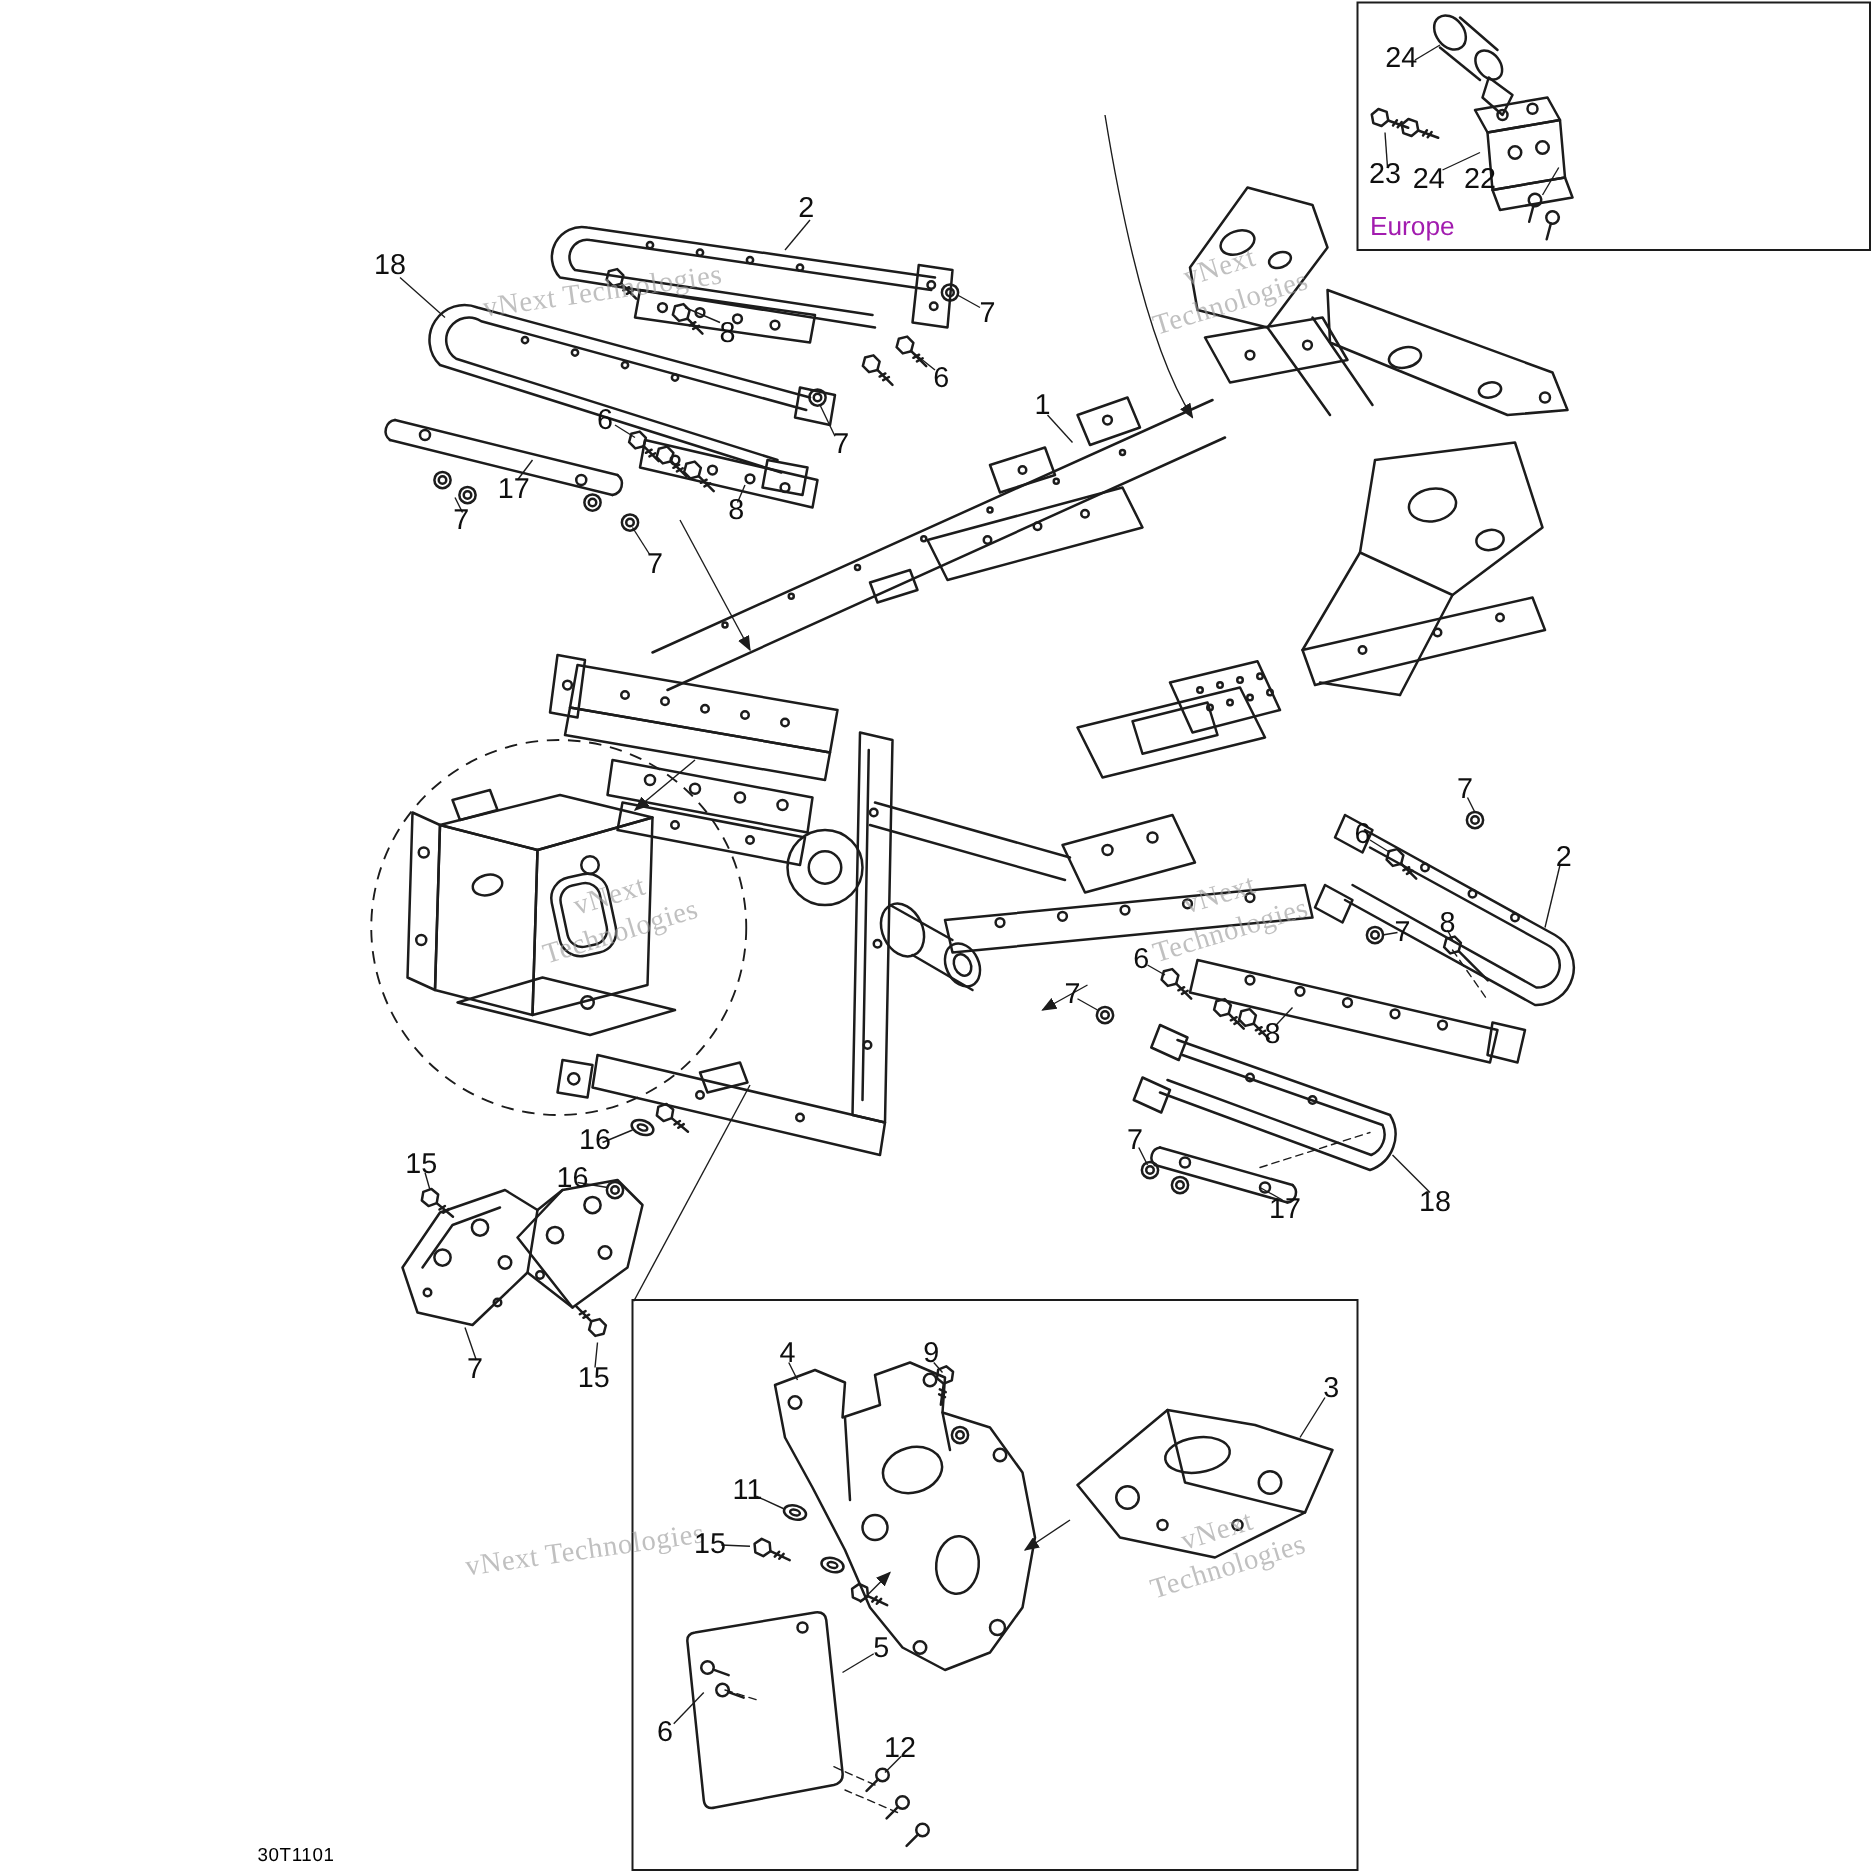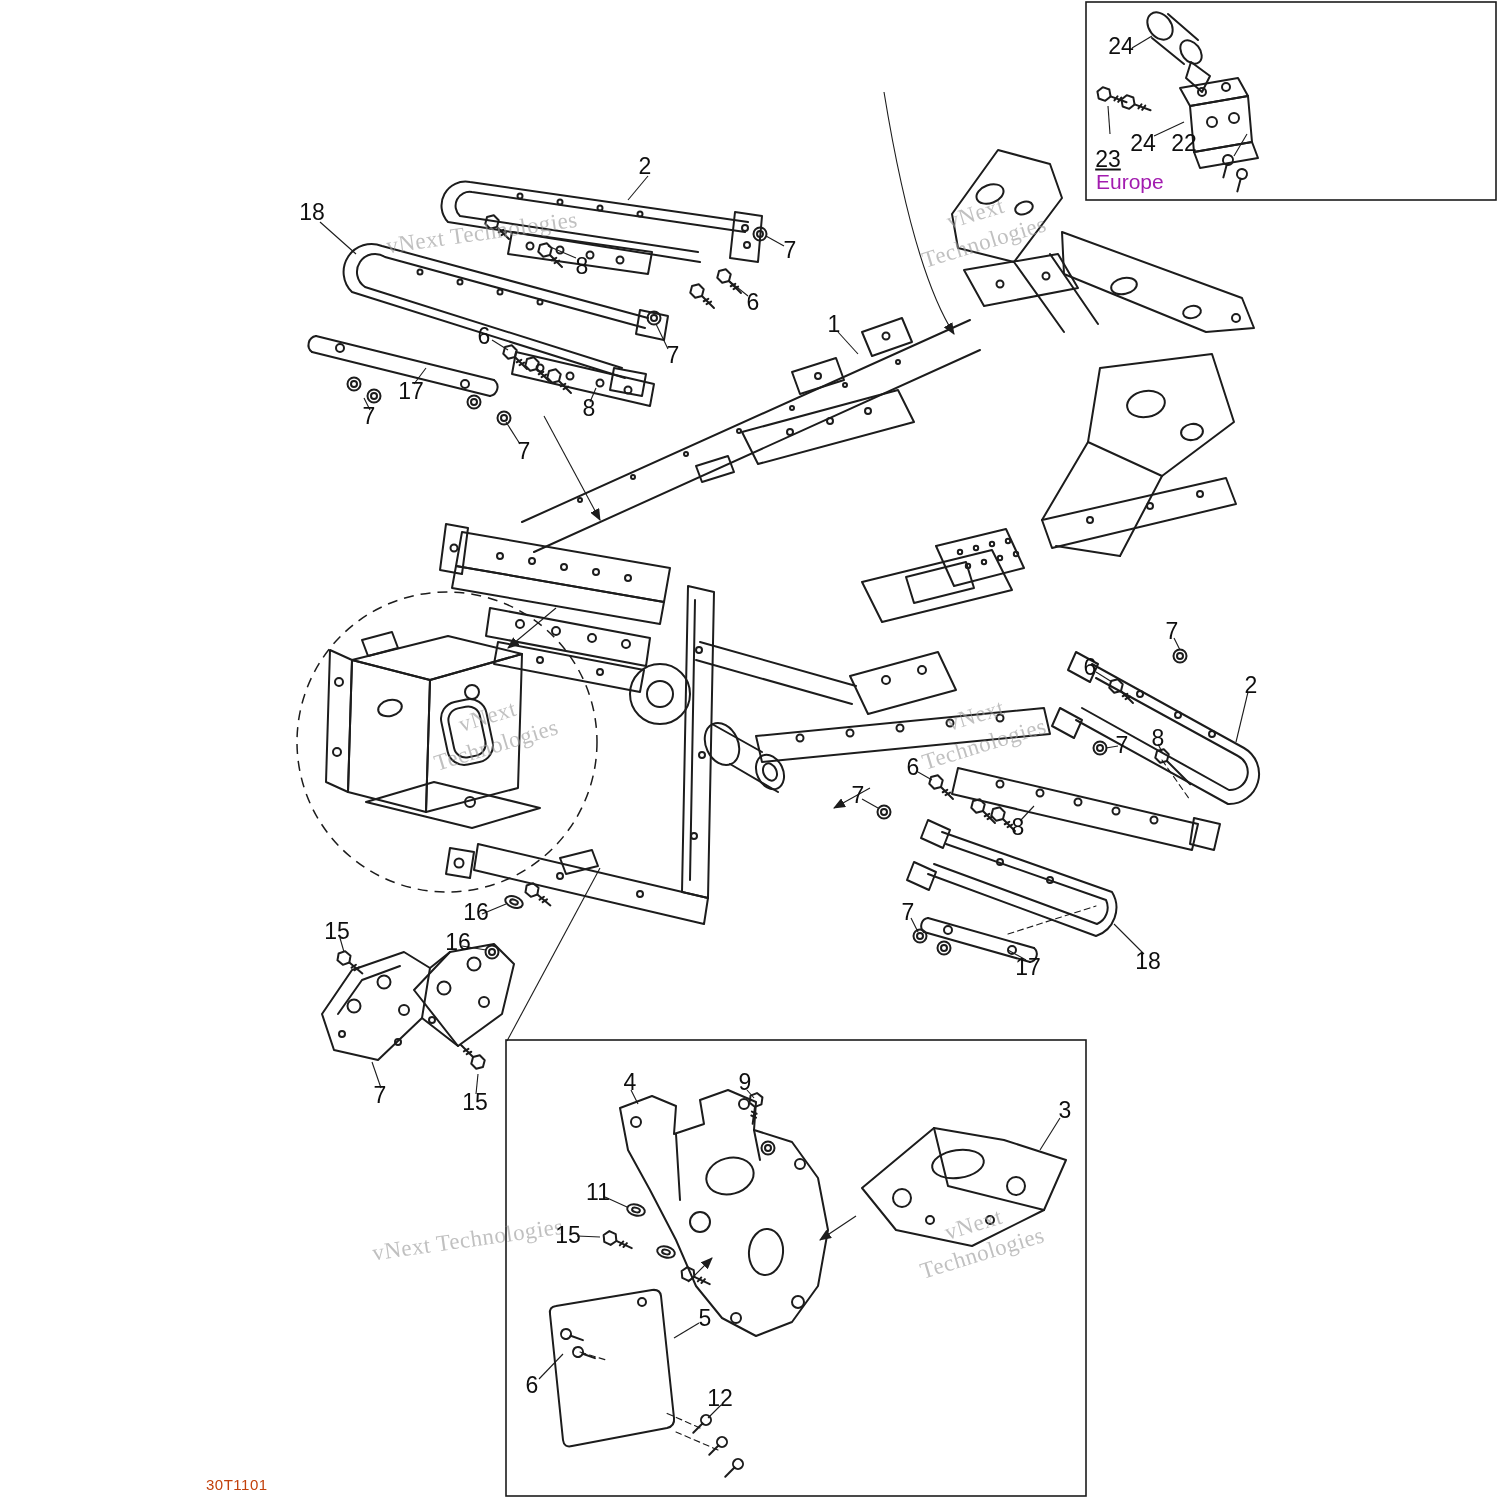--- a/index.html
+++ b/index.html
@@ -11,21 +11,21 @@
   .dash{stroke:#1c1c1c;stroke-width:1.1;fill:none;stroke-dasharray:6 4;}
   .box{stroke:#1c1c1c;stroke-width:1.6;fill:none;}
   .dcircle{stroke:#1c1c1c;stroke-width:1.5;fill:none;stroke-dasharray:10 7;}
   .callout{position:absolute;transform:translate(-50%,-50%);
            font:23px "Liberation Sans",sans-serif;color:#0f0f0f;z-index:5;}
   .watermark{position:absolute;transform-origin:center;white-space:pre-line;text-align:center;
              font-family:"Liberation Serif",serif;font-size:23px;line-height:1.3;
              color:#9b9b9b;opacity:.62;letter-spacing:.5px;z-index:2;}
   .inset-label{position:absolute;left:1096px;top:170px;font:21px "Liberation Sans",sans-serif;color:#a21caf;z-index:5;}
   .part-code{position:absolute;left:206px;top:1476px;font:15px "Liberation Sans",sans-serif;
-             color:#c2410c;letter-spacing:.5px;z-index:5;}
+             color:#000000;letter-spacing:.5px;z-index:5;}
 </style>
 </head>
 <body>
 
 <div class="stage">
 
 <svg width="1500" height="1500" viewBox="0 0 1500 1500">
   <defs>
     <marker id="arr" markerWidth="11" markerHeight="9" refX="10" refY="4.5" orient="auto">
       <path d="M0,0 L11,4.5 L0,9 Z" fill="#1c1c1c"></path>
@@ -434,21 +434,21 @@
       <div class="callout" style="left: 790px; top: 250px;">7</div>
       <div class="callout" style="left: 753px; top: 302px;">6</div>
       <div class="callout" style="left: 484px; top: 336px;">6</div>
       <div class="callout" style="left: 673px; top: 355px;">7</div>
       <div class="callout" style="left: 411px; top: 391px;">17</div>
       <div class="callout" style="left: 589px; top: 408px;">8</div>
       <div class="callout" style="left: 369px; top: 416px;">7</div>
       <div class="callout" style="left: 524px; top: 451px;">7</div>
       <div class="callout" style="left: 834px; top: 324px;">1</div>
       <div class="callout" style="left: 1121px; top: 46px;">24</div>
-      <div class="callout" style="left: 1108px; top: 159px; text-decoration: underline;">23</div>
+      <div class="callout" style="left: 1108px; top: 139px;">23</div>
       <div class="callout" style="left: 1143px; top: 143px;">24</div>
       <div class="callout" style="left: 1184px; top: 143px;">22</div>
       <div class="callout" style="left: 1172px; top: 631px;">7</div>
       <div class="callout" style="left: 1090px; top: 667px;">6</div>
       <div class="callout" style="left: 1251px; top: 685px;">2</div>
       <div class="callout" style="left: 1158px; top: 738px;">8</div>
       <div class="callout" style="left: 1122px; top: 745px;">7</div>
       <div class="callout" style="left: 913px; top: 767px;">6</div>
       <div class="callout" style="left: 858px; top: 795px;">7</div>
       <div class="callout" style="left: 1018px; top: 827px;">8</div>

